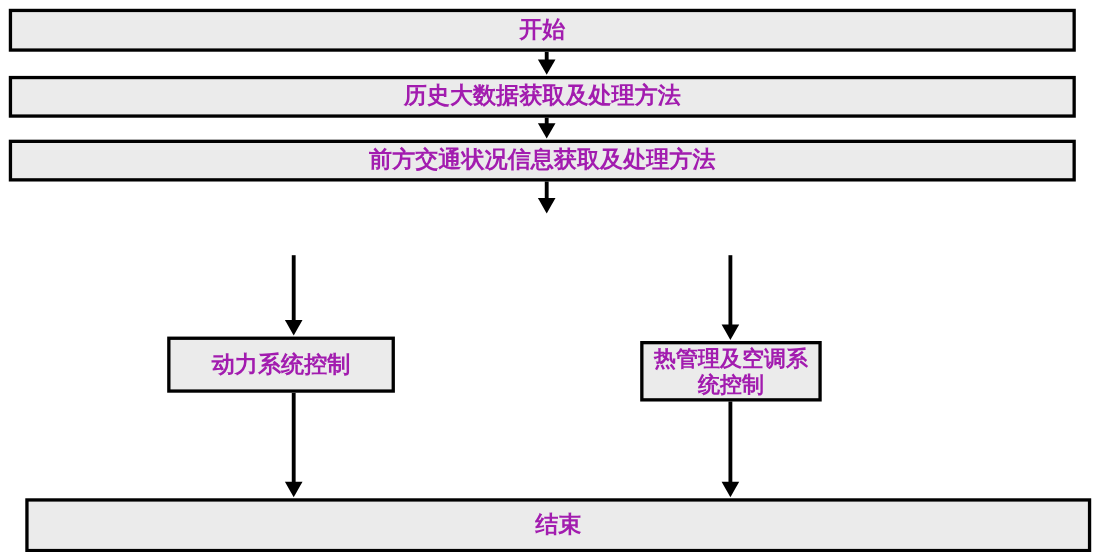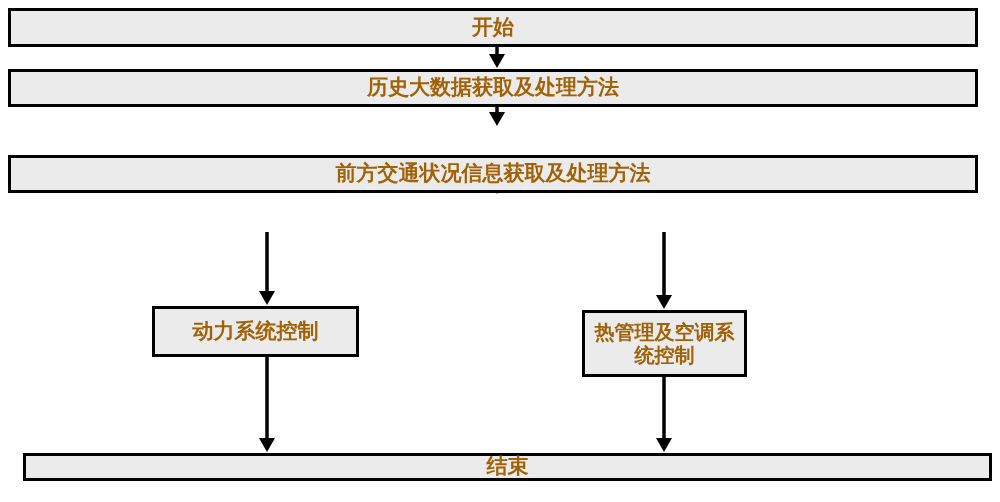--- a/index.html
+++ b/index.html
@@ -34,32 +34,32 @@
   .node {
     position: absolute;
     box-sizing: border-box;
     background: #ebebeb;
     border: 3px solid #000000;
     display: flex;
     align-items: center;
     justify-content: center;
     text-align: center;
     font-weight: bold;
-    color: #a16207;
+    color: #a21caf;
     font-size: 21px;
     line-height: 1.1;
   }
   .node-start        { left: 8px;   top: 8px;   width: 970px; height: 39px; }
   .node-historical   { left: 8px;   top: 69px;  width: 970px; height: 38px; }
-  .node-traffic      { left: 8px;   top: 127px; width: 970px; height: 38px; margin-top: 28px; }
+  .node-traffic      { left: 8px;   top: 127px; width: 970px; height: 38px; }
   .node-prediction   { left: 8px;   top: 195px; width: 970px; height: 38px; }
   .node-power        { left: 152px; top: 306px; width: 207px; height: 51px; }
-  .node-thermal      { left: 582px; top: 310px; width: 165px; height: 67px;
+  .node-thermal      { left: 582px; top: 310px; width: 165px; height: 55px;
                        font-size: 20px; line-height: 23px; padding: 0 2px; }
-  .node-end          { left: 23px;  top: 453px; width: 969px; height: 28px; }
+  .node-end          { left: 23px;  top: 453px; width: 969px; height: 49px; }
 </style>
 </head>
 <body>
 
 <div class="canvas">
 
   <svg class="arrows" viewBox="0 0 1000 502" xmlns="http://www.w3.org/2000/svg">
 
     <g>
       <line x1="497" y1="47" x2="497" y2="57"></line>

